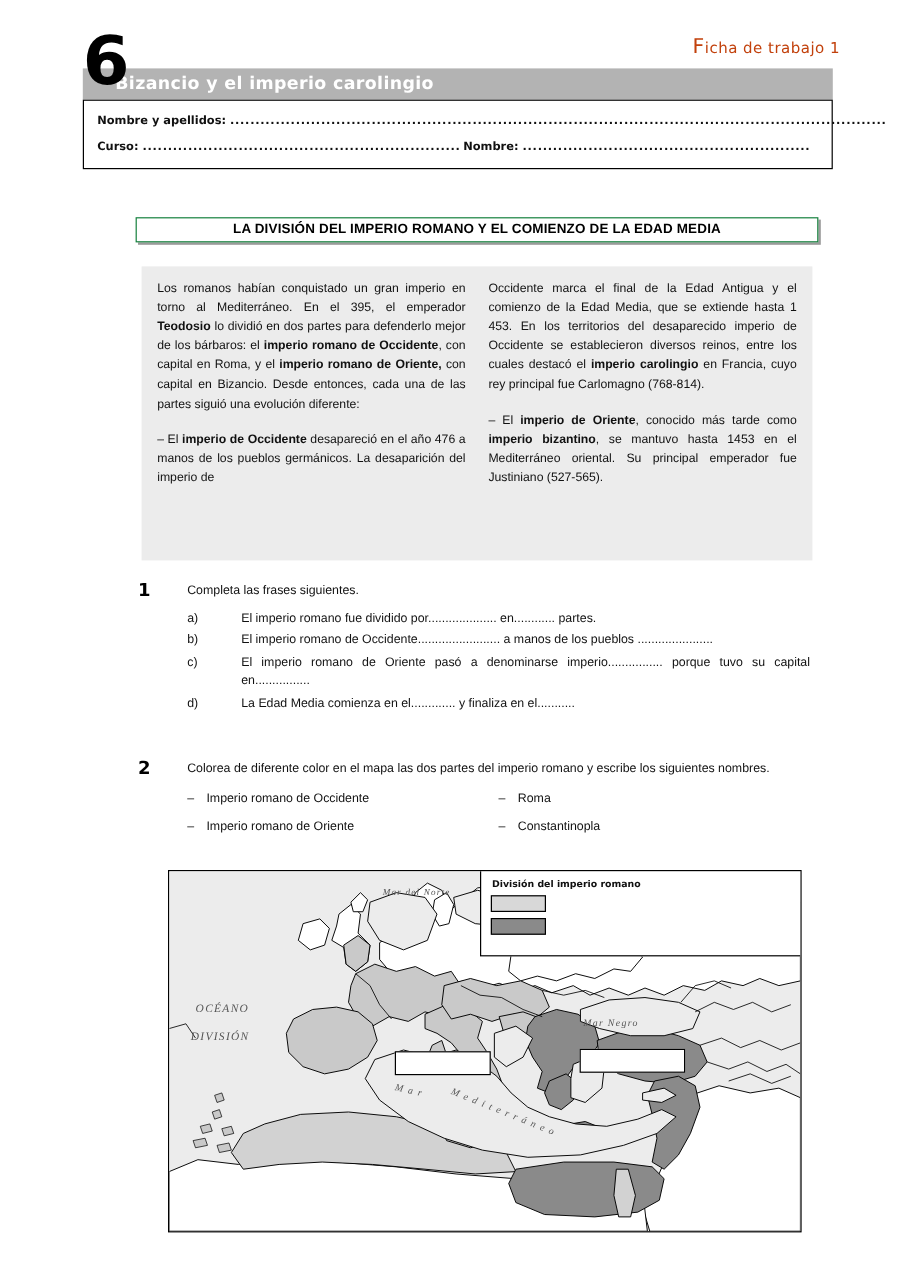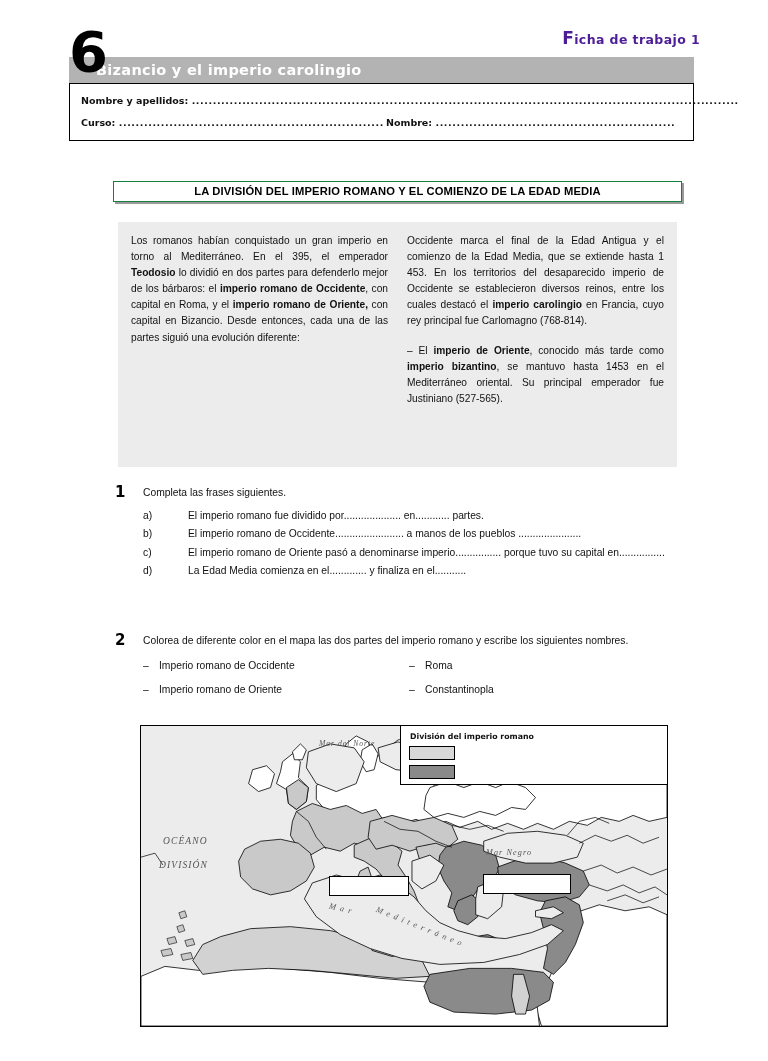--- a/index.html
+++ b/index.html
@@ -12,22 +12,22 @@
     position:relative;
     overflow:hidden;
   }
 
   
   #header-area { position:absolute; left:0; top:0; width:768px; height:150px; }
 
   #ficha-label {
     position:absolute; right:68px; top:32px;
     font-family:"DejaVu Sans", sans-serif;
-    font-weight:bold; font-size:12.5px; letter-spacing:.4px;
-    color:#4c1d95; white-space:nowrap;
+    font-weight:normal; font-size:12.5px; letter-spacing:.4px;
+    color:#c2410c; white-space:nowrap;
   }
   #ficha-label .drop { font-size:17px; line-height:0; }
 
   #chapter-number {
     position:absolute; left:69px; top:24px;
     font-family:"DejaVu Sans", sans-serif;
     font-weight:bold; font-size:56px; line-height:56px;
     color:#000; z-index:5;
   }
 
@@ -79,21 +79,21 @@
   .col p + p { margin-top:13px; }
   .col b { font-weight:bold; }
 
   
   .exercise { position:absolute; }
   .ex-num {
     position:absolute; left:0; top:-2px;
     font-family:"DejaVu Sans", sans-serif;
     font-weight:bold; font-size:15px; color:#000;
   }
-  .ex-body { margin-left:28px; font-size:10.3px; line-height:16px; color:#111; }
+  .ex-body { margin-left:41px; font-size:10.3px; line-height:16px; color:#111; }
   .ex-lead { margin:0; }
   .sub-list { margin:7px 0 0 0; padding:0; list-style:none; }
   .sub-list li { display:flex; margin-bottom:3px; line-height:15.4px; }
   .sub-list .mark { width:17px; flex:0 0 17px; }
   .sub-list .txt  { flex:1; text-align:justify;padding-left:28px; }
 
   #exercise-1 { left:115px; top:485px; width:560px; }
   #exercise-2 { left:115px; top:633px; width:560px; }
 
   .two-col-list { display:flex; margin-top:9px; }
@@ -102,21 +102,21 @@
   .two-col-list .row .mark { width:16px; flex:0 0 16px; }
 
   
   #map-figure {
     position:absolute; left:140px; top:725px; width:528px; height:302px;
     border:1px solid #000; background:#ececec; overflow:hidden;
   }
   #map-svg { position:absolute; left:0; top:0; width:100%; height:100%; }
 
   #map-legend {
-    position:absolute; right:-1px; top:-1px; width:268px; height:60px;
+    position:absolute; right:-1px; top:-1px; width:268px; height:72px;
     border:1px solid #000; background:#ffffff;
   }
   #legend-title {
     position:absolute; left:9px; top:6px;
     font-size:7.8px; font-weight:bold; color:#111;
     font-family:"DejaVu Sans", sans-serif; white-space:nowrap;
   }
   .legend-swatch { position:absolute; left:8px; width:46px; height:14px;
                    border:1px solid #000; }
   #legend-swatch-west { top:20px; background:#d8d8d8; }
@@ -172,20 +172,21 @@
   </div>
 </div>
 
 <div id="section-title-box">
   <div id="section-title-text">LA DIVISIÓN DEL IMPERIO ROMANO Y EL COMIENZO DE LA EDAD MEDIA</div>
 </div>
 
 <div id="text-block">
   <div class="col">
     <p><span>Los romanos habían conquistado un gran imperio en torno al Mediterráneo. En el 395, el emperador </span><b>Teodosio</b><span> lo dividió en dos partes para defenderlo mejor de los bárbaros: el </span><b>imperio romano de Occidente</b><span>, con capital en Roma, y el </span><b>imperio romano de Oriente,</b><span> con capital en Bizancio. Desde entonces, cada una de las partes siguió una evolución diferente:</span></p>
+    <p><span>– El </span><b>imperio de Occidente</b><span> desapareció en el año 476 a manos de los pueblos germánicos. La desaparición del imperio de</span></p>
   </div>
   <div class="col">
     <p><span>Occidente marca el final de la Edad Antigua y el comienzo de la Edad Media, que se extiende hasta 1 453. En los territorios del desaparecido imperio de Occidente se establecieron diversos reinos, entre los cuales destacó el </span><b>imperio carolingio</b><span> en Francia, cuyo rey principal fue Carlomagno (768-814).</span></p>
     <p><span>– El </span><b>imperio de Oriente</b><span>, conocido más tarde como </span><b>imperio bizantino</b><span>, se mantuvo hasta 1453 en el Mediterráneo oriental. Su principal emperador fue Justiniano (527-565).</span></p>
   </div>
 </div>
 
 <div class="exercise" id="exercise-1">
   <div class="ex-num">1</div>
   <div class="ex-body">

